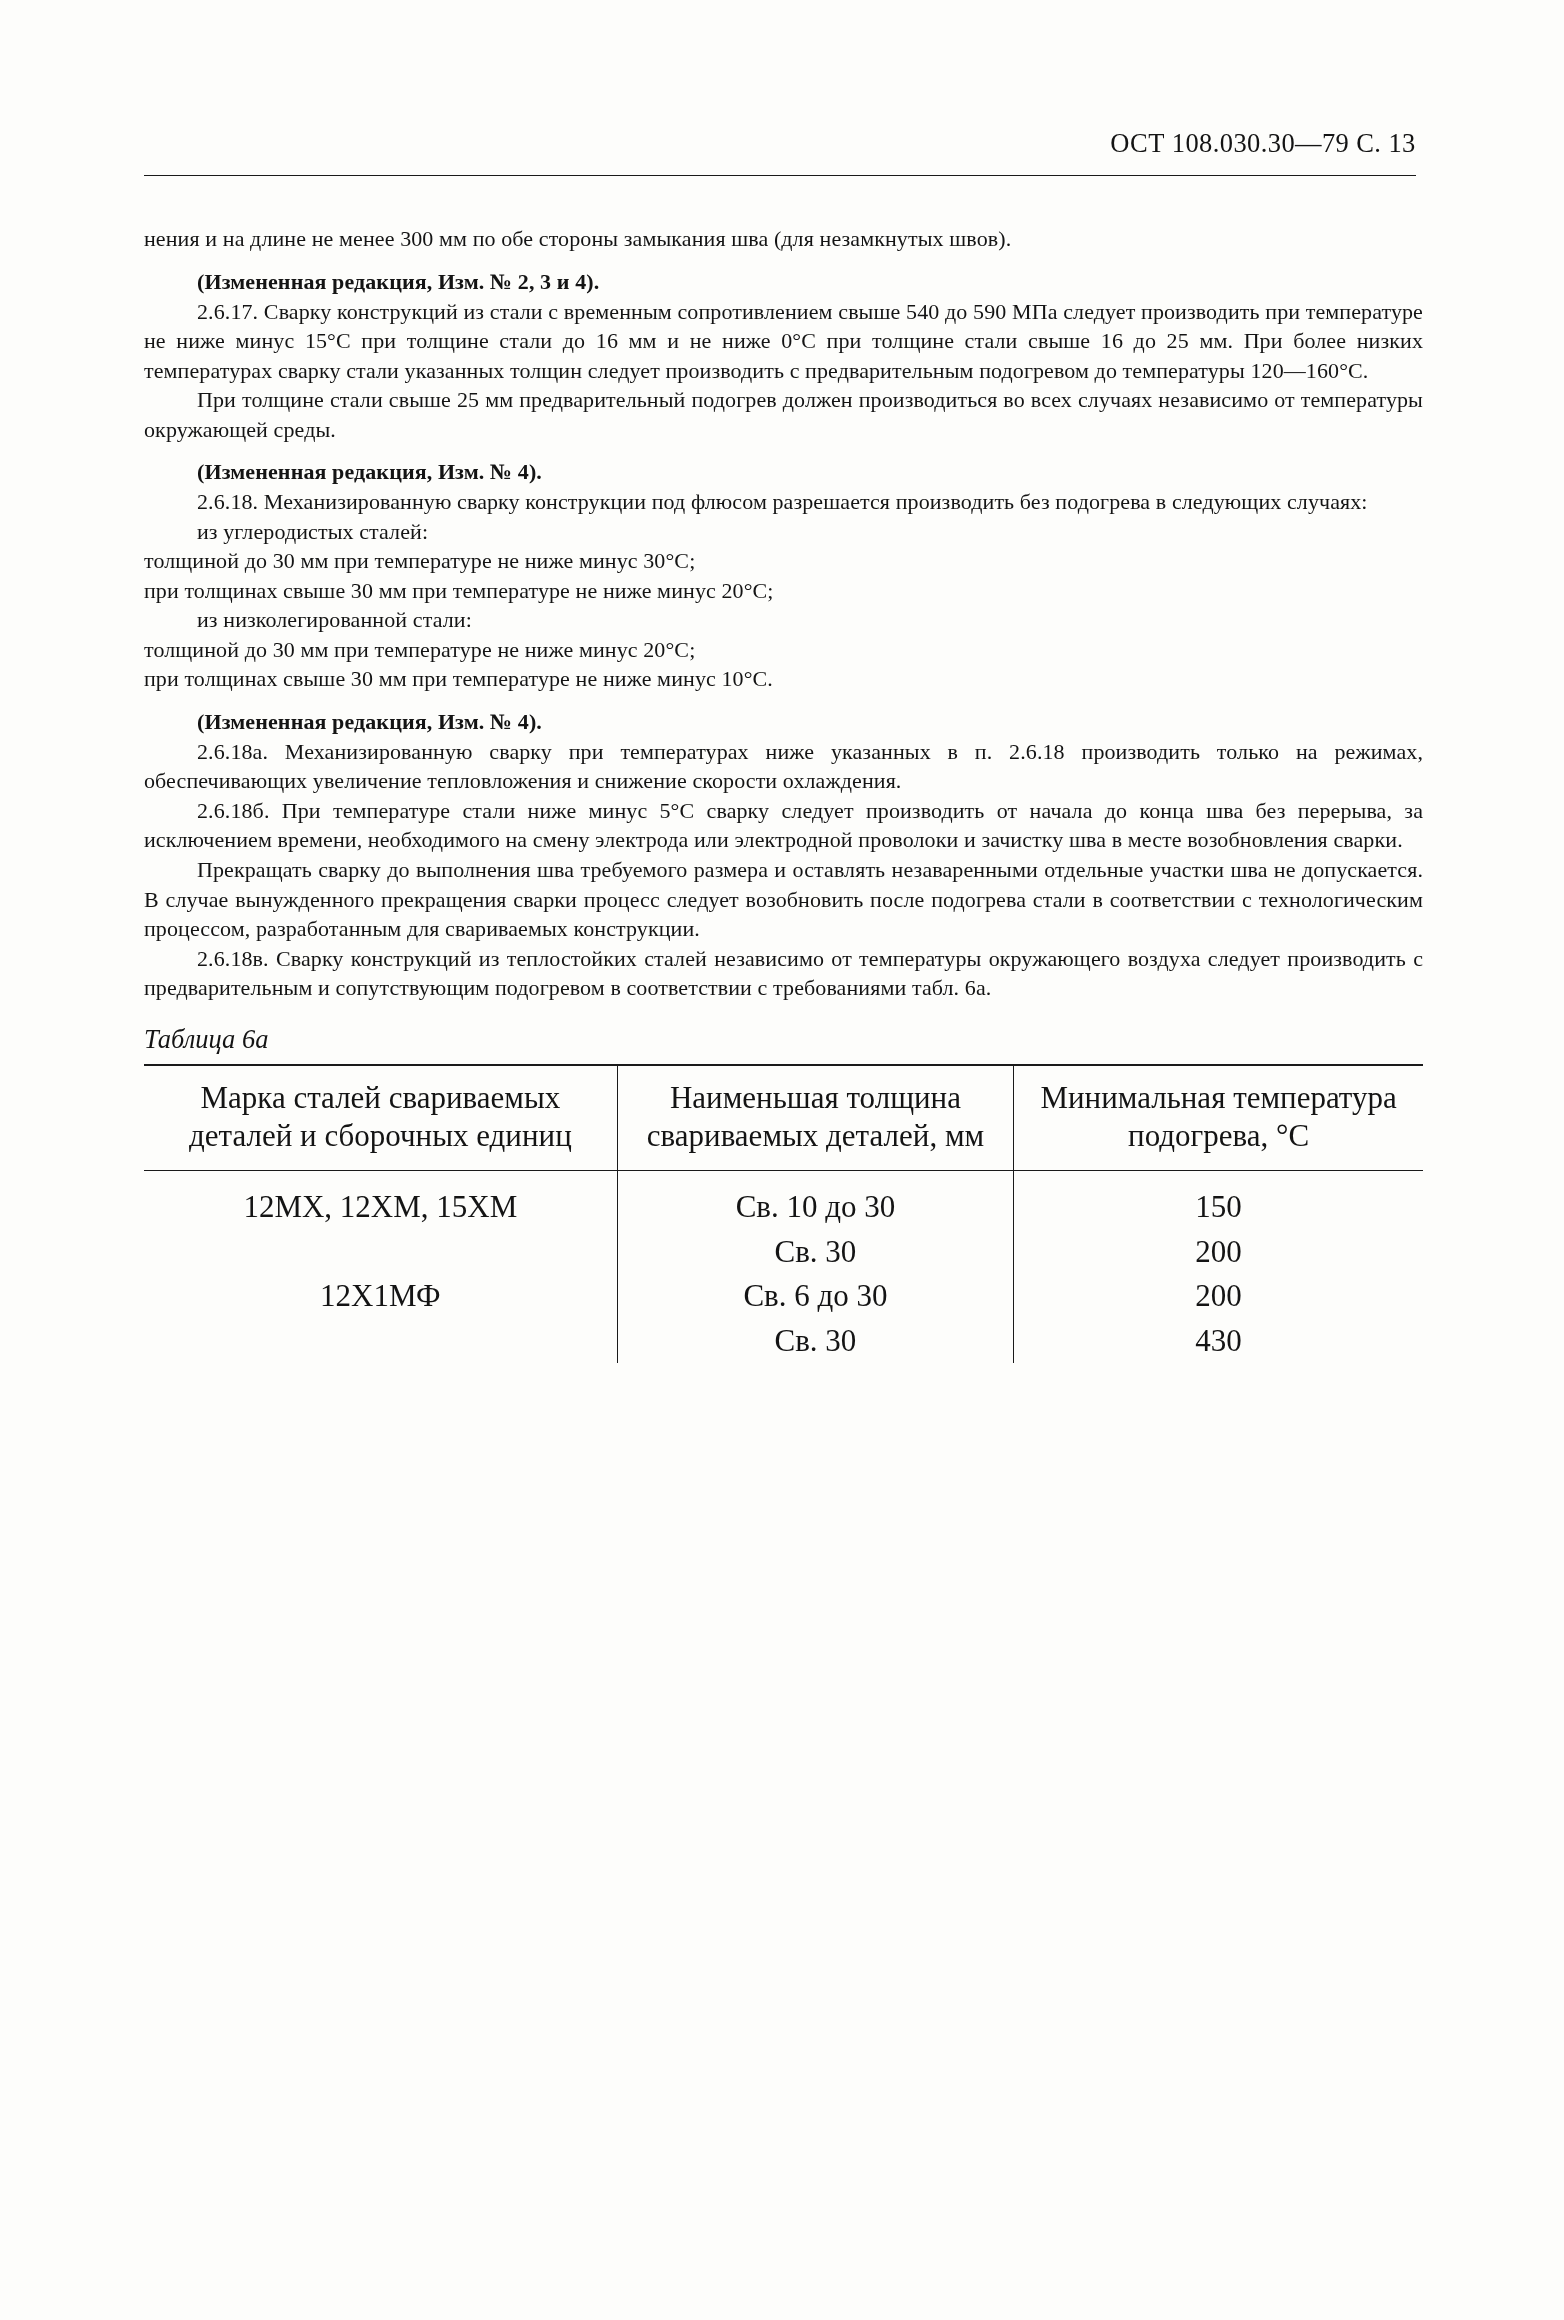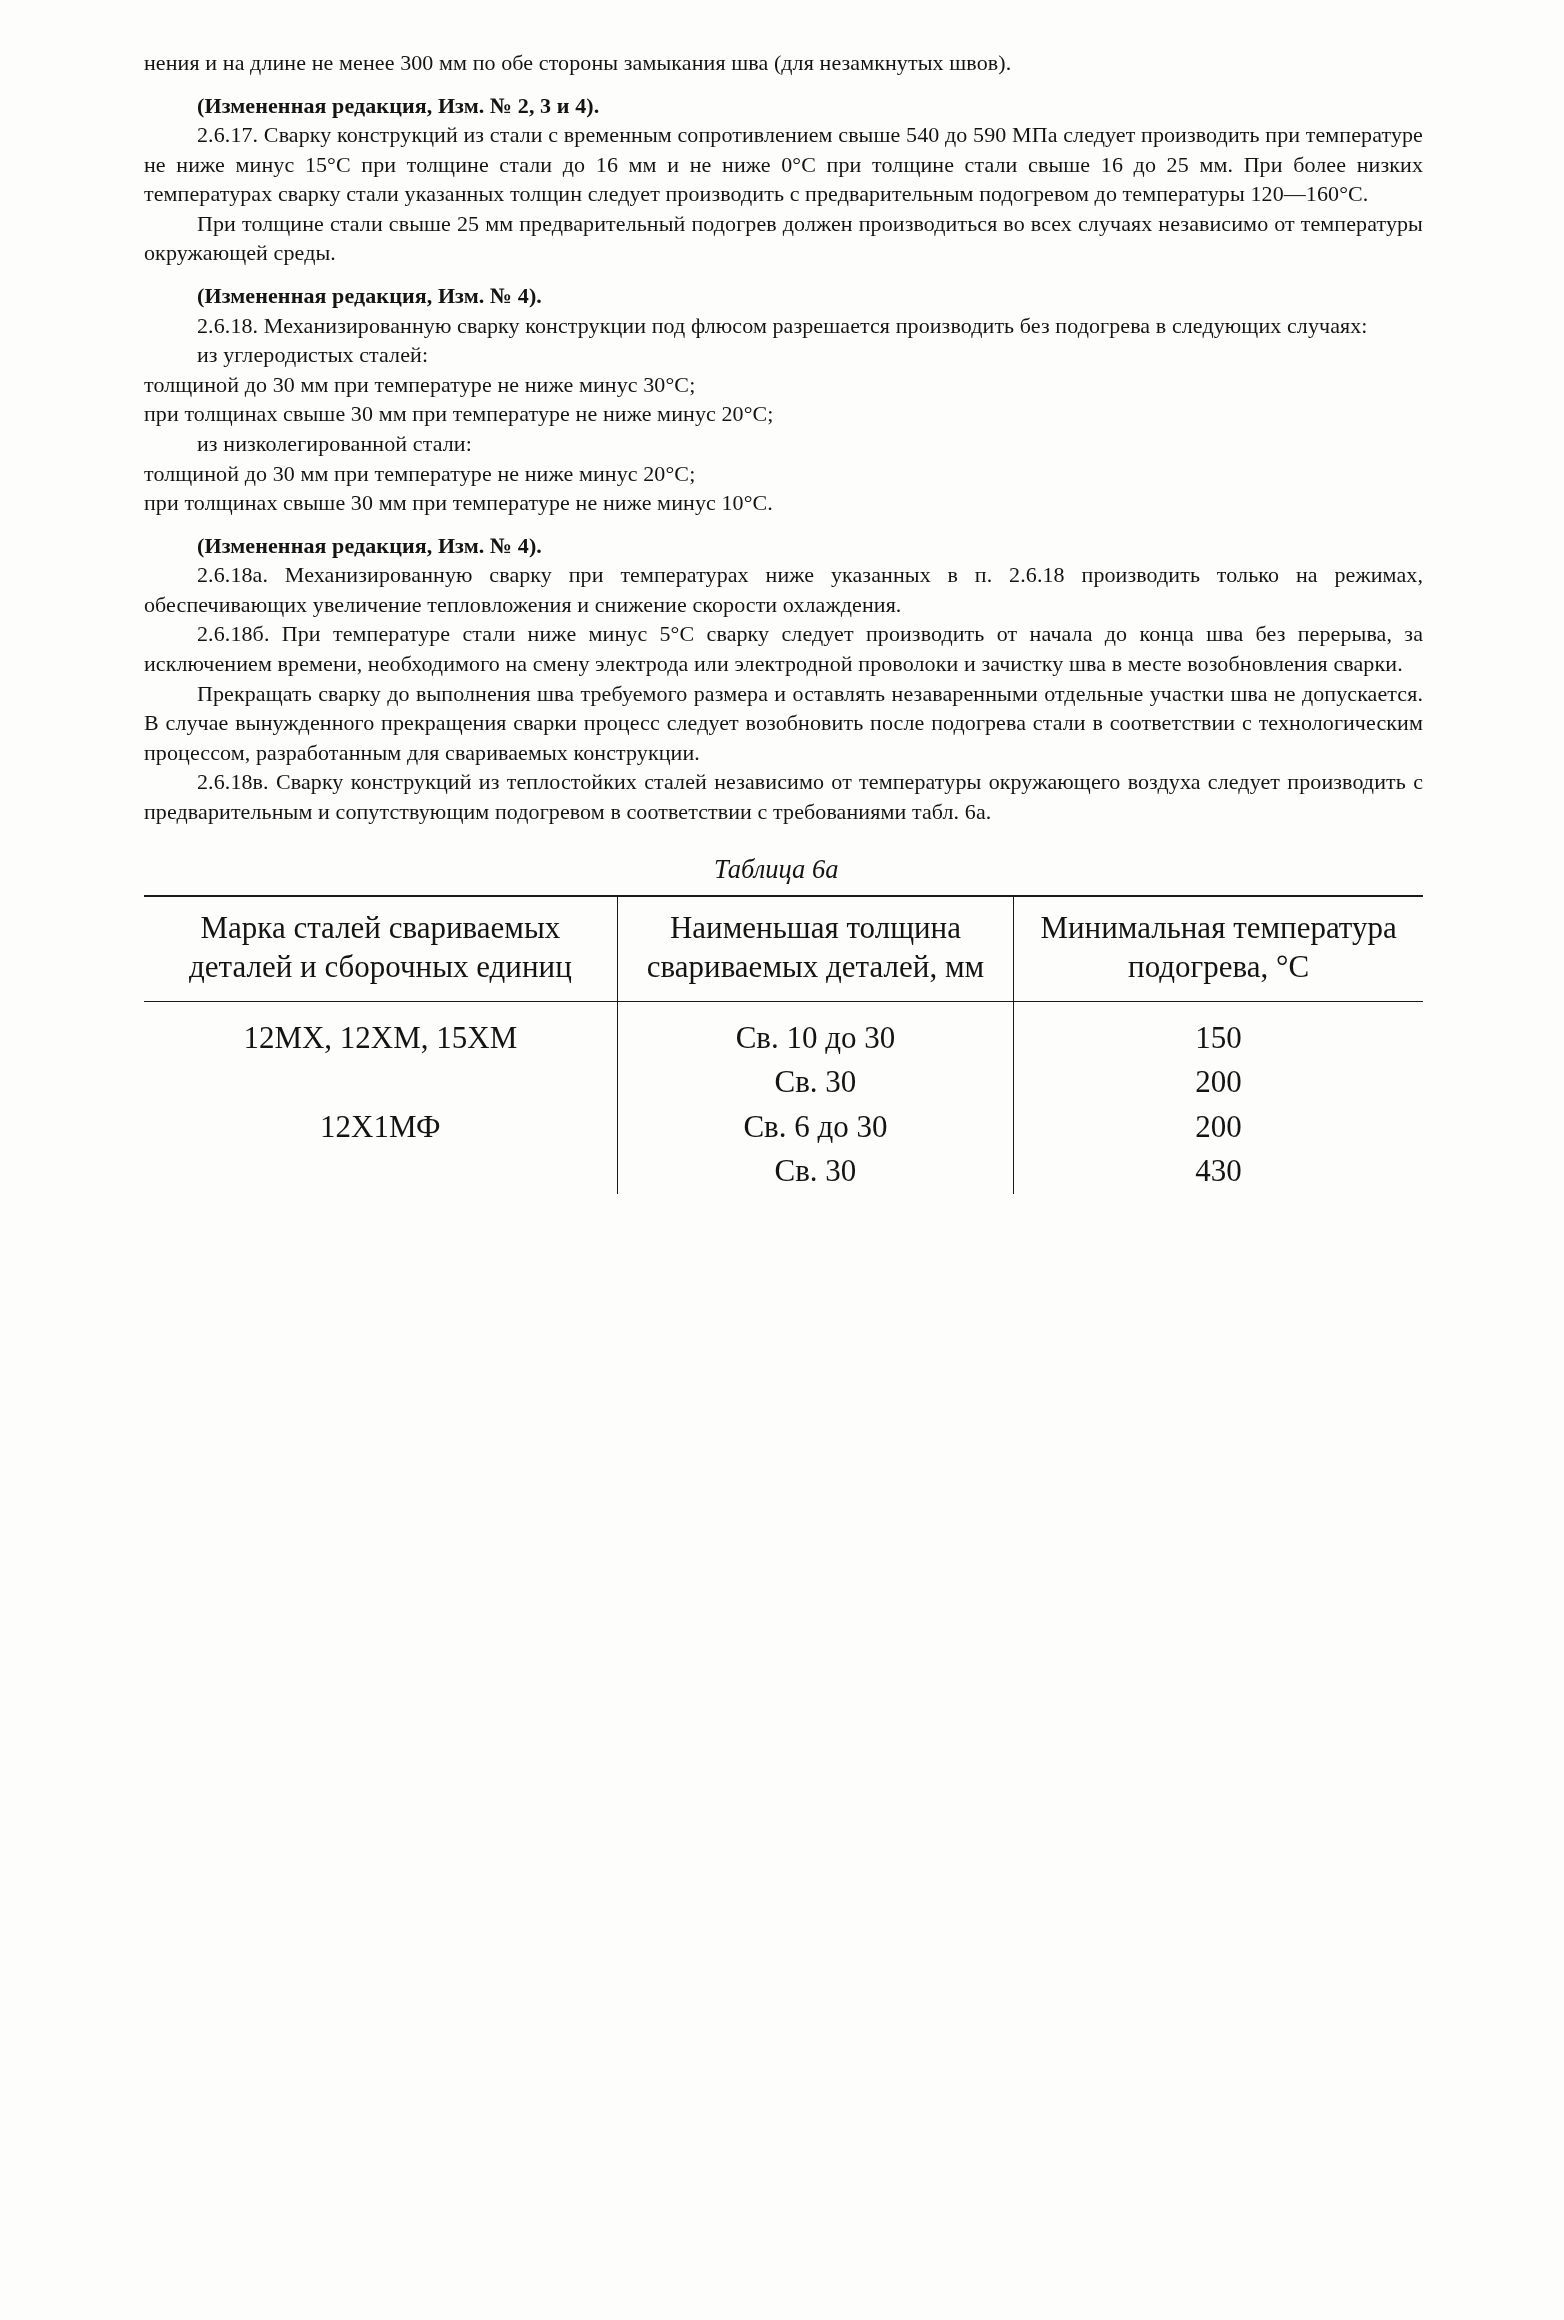--- a/index.html
+++ b/index.html
@@ -59,22 +59,22 @@
     margin-top: 13px;
   }
   .lvl1 {
     margin-left: 53px;
     text-indent: 0;
   }
   .lvl2 {
     text-indent: 0;
   }
   .tbl-caption {
-    margin-top: 28px;
-    text-align: center;
+    margin-top: 21px;
+    text-align: left;
     font-style: italic;
     font-size: 26.5px;
     padding-right: 14.6px;
   }
   table.main-table {
     margin-top: 9.1px;
     width: 100%;
     border-collapse: collapse;
     font-size: 31px;
     font-family: "Liberation Serif", serif;
@@ -105,20 +105,24 @@
   col.col1 { width: 37%; }
   col.col2 { width: 31%; }
   col.col3 { width: 32%; }
 </style>
 </head>
 <body>
 
 <div class="page">
   <div class="content">
 
+    <div class="header">
+      <span>ОСТ 108.030.30—79 С. 13</span>
+      <div class="header-rule"></div>
+    </div>
 
     <div class="body-text">
 
       <p class="noindent">нения и на длине не менее 300 мм по обе стороны замыкания шва (для незамкнутых швов).</p>
 
       <p class="indent bold">(Измененная редакция, Изм. № 2, 3 и 4).</p>
 
       <p class="indent">2.6.17. Сварку конструкций из стали с временным сопротивлением свыше 540 до 590 МПа следует производить при температуре не ниже минус 15°С при толщине стали до 16 мм и не ниже 0°С при толщине стали свыше 16 до 25 мм. При более низких температурах сварку стали указанных толщин следует производить с предварительным подогревом до температуры 120—160°С.</p>
 
       <p class="indent">При толщине стали свыше 25 мм предварительный подогрев должен производиться во всех случаях независимо от температуры окружающей среды.</p>

